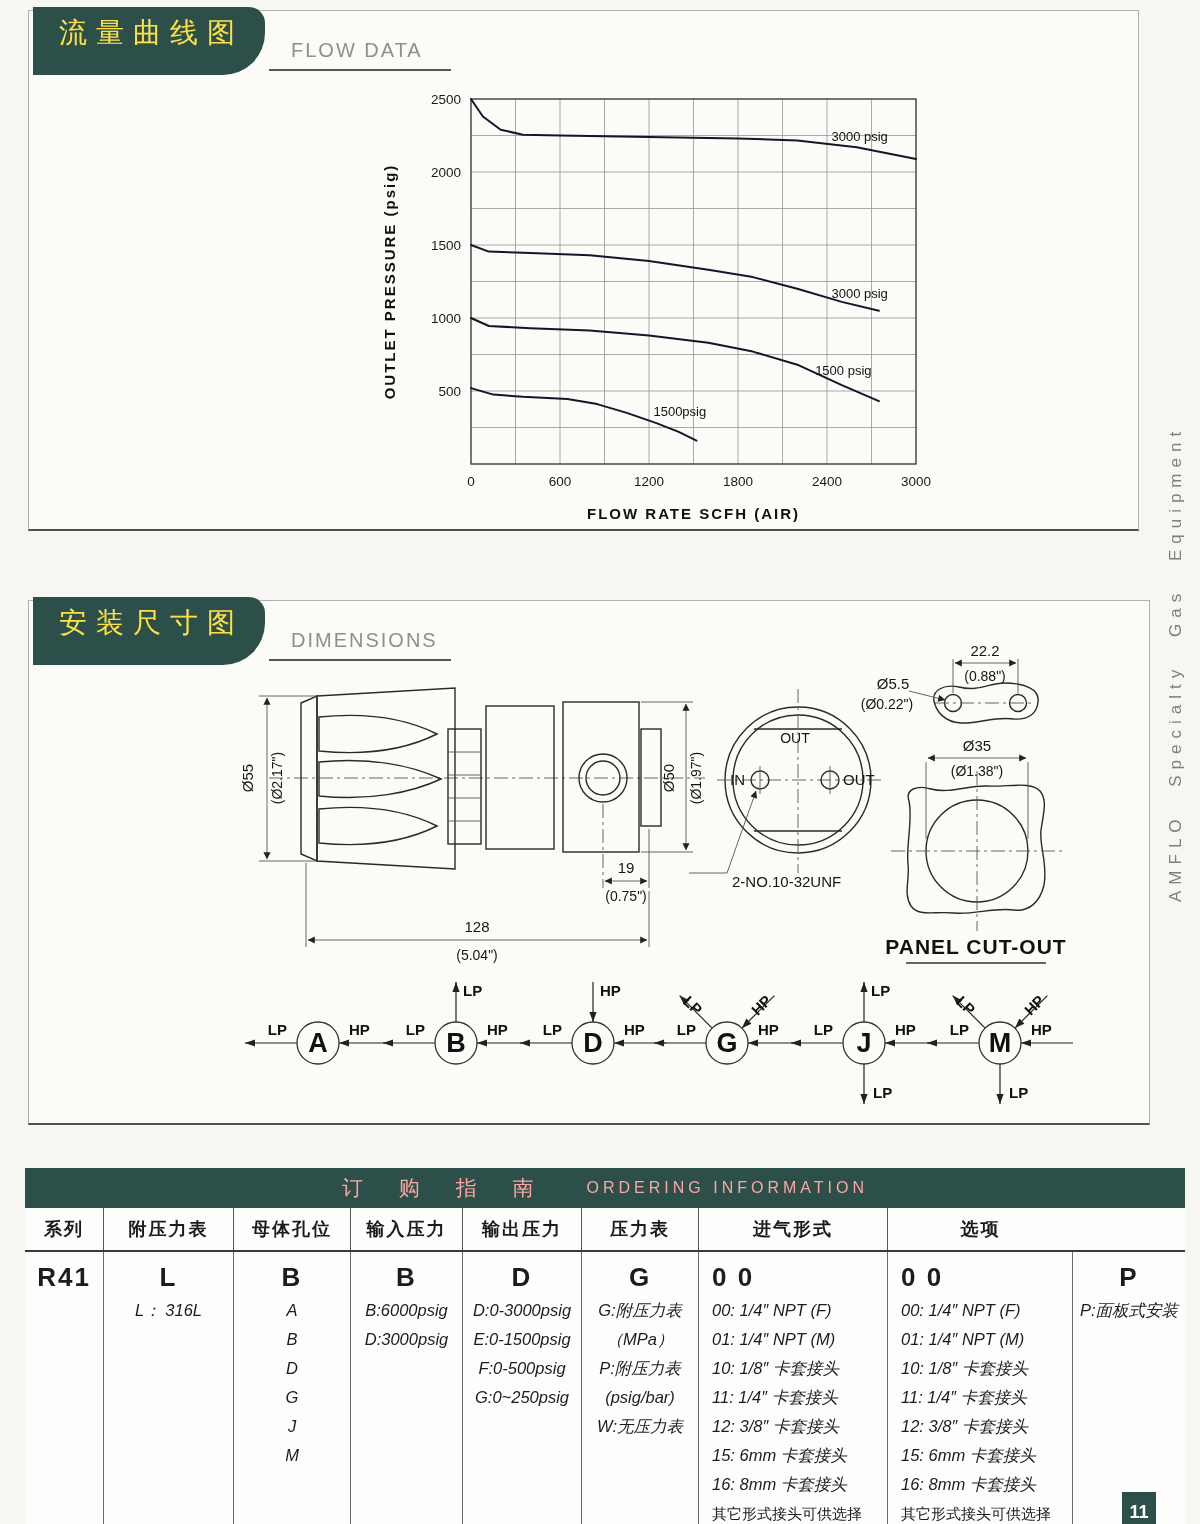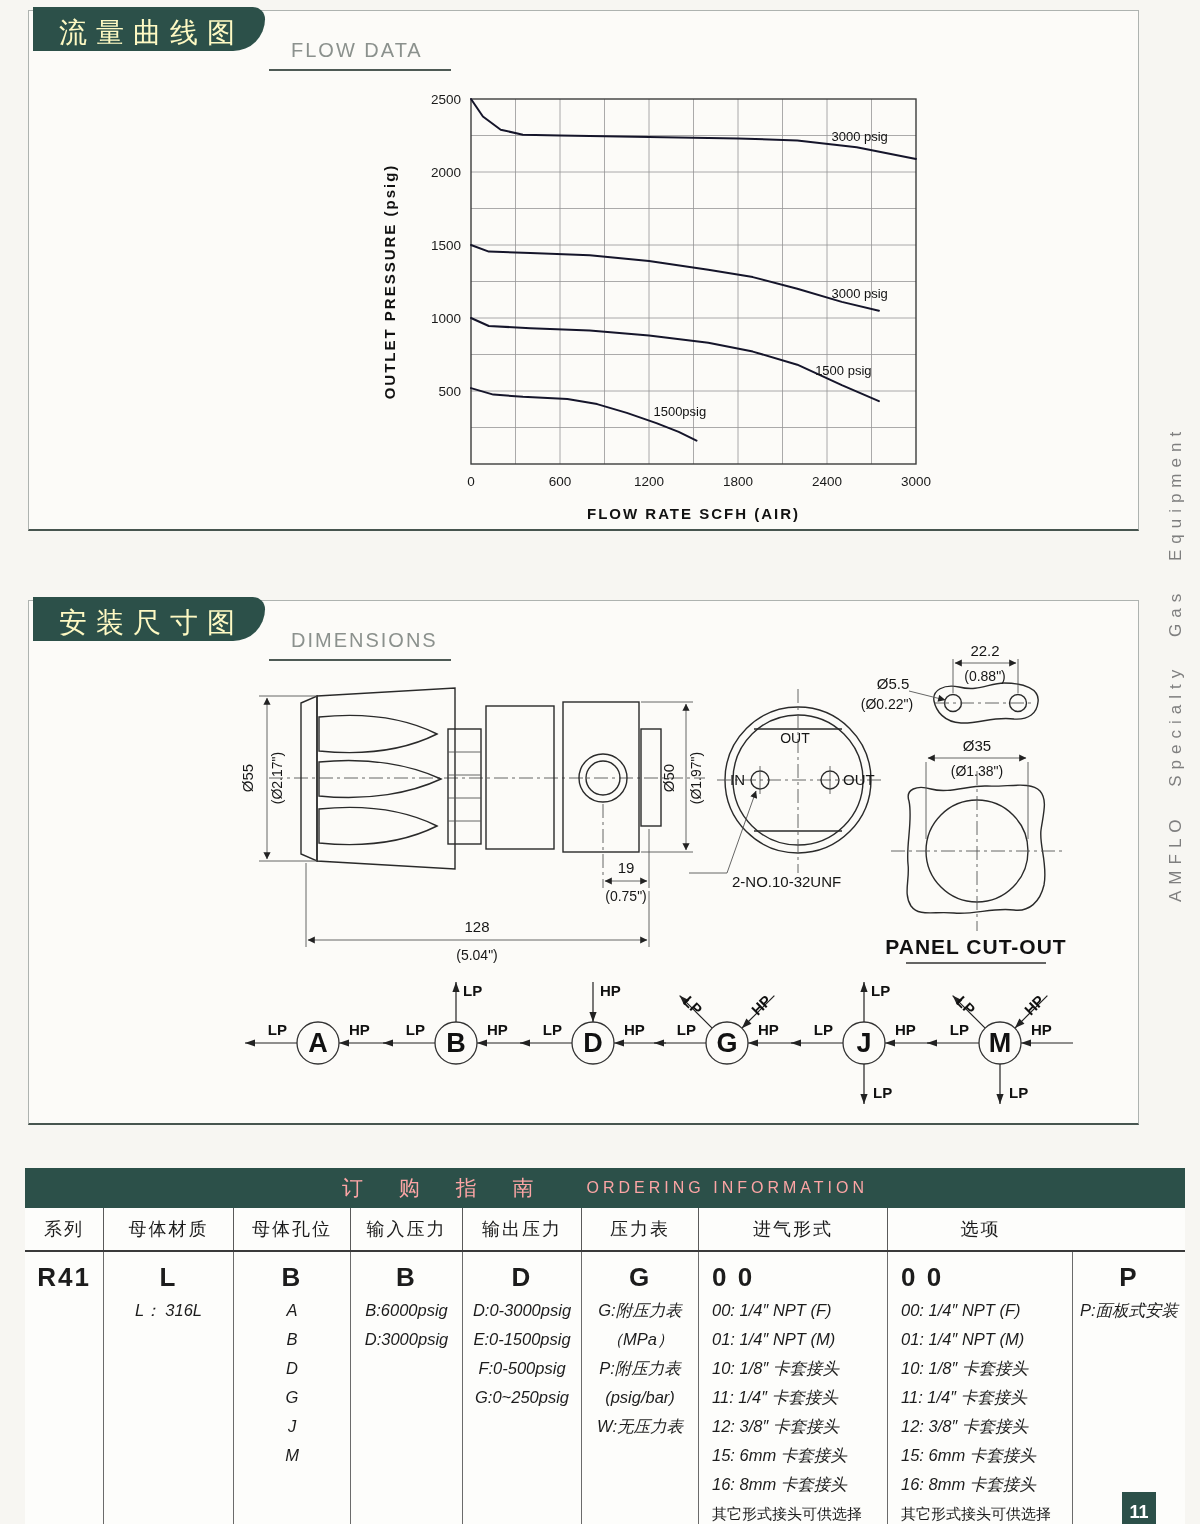--- a/index.html
+++ b/index.html
@@ -7,24 +7,24 @@
     width:1200px;height:1524px;position:relative;overflow:hidden;
     background:#f7f6f2;
     font-family:"Liberation Sans","DejaVu Sans",sans-serif;
     color:#1c1c1c;
   }
   .section-box{
     position:absolute;background:#fcfbf8;
     border:1px solid #aeb3b0;border-bottom:2px solid #47554f;
   }
   #flow-box{left:28px;top:10px;width:1109px;height:518px;}
-  #dim-box{left:28px;top:600px;width:1109px;height:522px;}
+  #dim-box{left:28px;top:600px;width:1109px;height:522px;padding-left:11px;}
   .badge{
-    position:absolute;left:4px;top:-4px;width:232px;height:44px;
-    background:#2c5049;color:#fef9c3;
+    position:absolute;left:4px;top:-4px;width:232px;height:68px;
+    background:#2c5049;color:#fde047;
     border-radius:0 16px 42px 0;
     font-size:28px;letter-spacing:9px;line-height:52px;
     padding-left:26px;box-sizing:border-box;
   }
   .en-label{
     position:absolute;left:240px;top:20px;width:182px;height:38px;
     line-height:38px;text-indent:22px;
     font-size:20px;letter-spacing:2px;color:#8b918d;
     border-bottom:2px solid #4e5a55;
   }
@@ -48,21 +48,21 @@
     position:absolute;left:25px;top:1168px;width:1160px;height:40px;
     background:#2c5049;color:#fca5a5;display:flex;align-items:center;justify-content:center;gap:38px;
   }
   #order-band .cn{font-size:21px;letter-spacing:15px;}
   #order-band .en{font-size:16px;letter-spacing:4px;}
   #order-table{position:absolute;left:25px;top:1208px;width:1160px;background:#fdfdfb;}
   .order-grid{display:grid;grid-template-columns:79px 130px 117px 112px 119px 117px 189px 185px 112px;}
   #order-headers{border-bottom:2px solid #3a3a3a;}
   .oh-cell{
     height:42px;line-height:42px;text-align:center;font-size:18px;
-    border-right:1px solid #5a5a5a;letter-spacing:2px;
+    border-right:1px solid #5a5a5a;letter-spacing:2px;font-weight:bold;
   }
   .oh-cell:last-child{border-right:none;}
   .ob-cell{
     border-right:1px solid #6b6b6b;min-height:268px;padding-top:8px;box-sizing:border-box;
     text-align:center;font-size:16.5px;
   }
   .ob-cell:last-child{border-right:none;}
   .ob-cell .code{font-size:26px;font-weight:bold;height:36px;line-height:34px;letter-spacing:2px;}
   .ob-cell .item{line-height:29px;white-space:nowrap;font-style:italic;}
   .ob-cell.left{text-align:left;padding-left:13px;}
@@ -332,21 +332,21 @@
 </div>
 
 <div id="order-band">
   <span class="cn">订 购 指 南</span>
   <span class="en">ORDERING  INFORMATION</span>
 </div>
 
 <div id="order-table">
   <div id="order-headers" class="order-grid">
       <div class="oh-cell">系列</div>
-      <div class="oh-cell">母体材质</div>
+      <div class="oh-cell">附压力表</div>
       <div class="oh-cell">母体孔位</div>
       <div class="oh-cell">输入压力</div>
       <div class="oh-cell">输出压力</div>
       <div class="oh-cell">压力表</div>
       <div class="oh-cell">进气形式</div>
       <div class="oh-cell">选项</div>
     </div>
   <div id="order-body" class="order-grid">
       <div class="ob-cell">
         <div class="code">R41</div>

